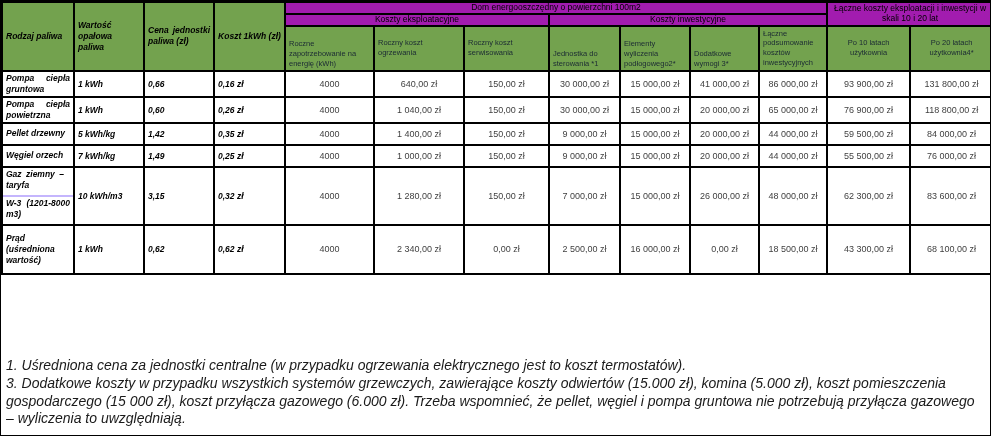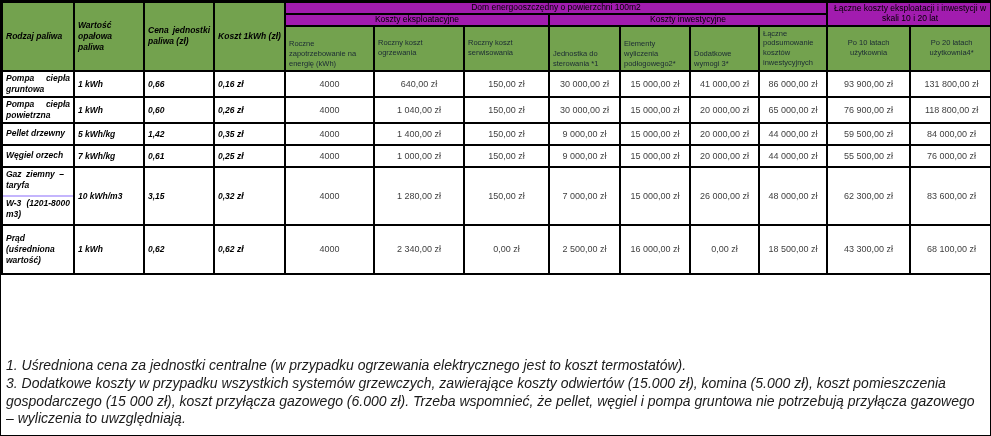--- a/index.html
+++ b/index.html
@@ -186,21 +186,21 @@
       <td class="num">15 000,00 zł</td>
       <td class="num">20 000,00 zł</td>
       <td class="num">44 000,00 zł</td>
       <td class="num">59 500,00 zł</td>
       <td class="num">84 000,00 zł</td>
     </tr>
 
     <tr style="height:22px">
       <td class="fuel">Węgiel orzech</td>
       <td class="fval">7 kWh/kg</td>
-      <td class="fval">0,61</td>
+      <td class="fval">1,49</td>
       <td class="fval">0,25 zł</td>
       <td class="num">4000</td>
       <td class="num">1 000,00 zł</td>
       <td class="num">150,00 zł</td>
       <td class="num">9 000,00 zł</td>
       <td class="num">15 000,00 zł</td>
       <td class="num">20 000,00 zł</td>
       <td class="num">44 000,00 zł</td>
       <td class="num">55 500,00 zł</td>
       <td class="num">76 000,00 zł</td>

